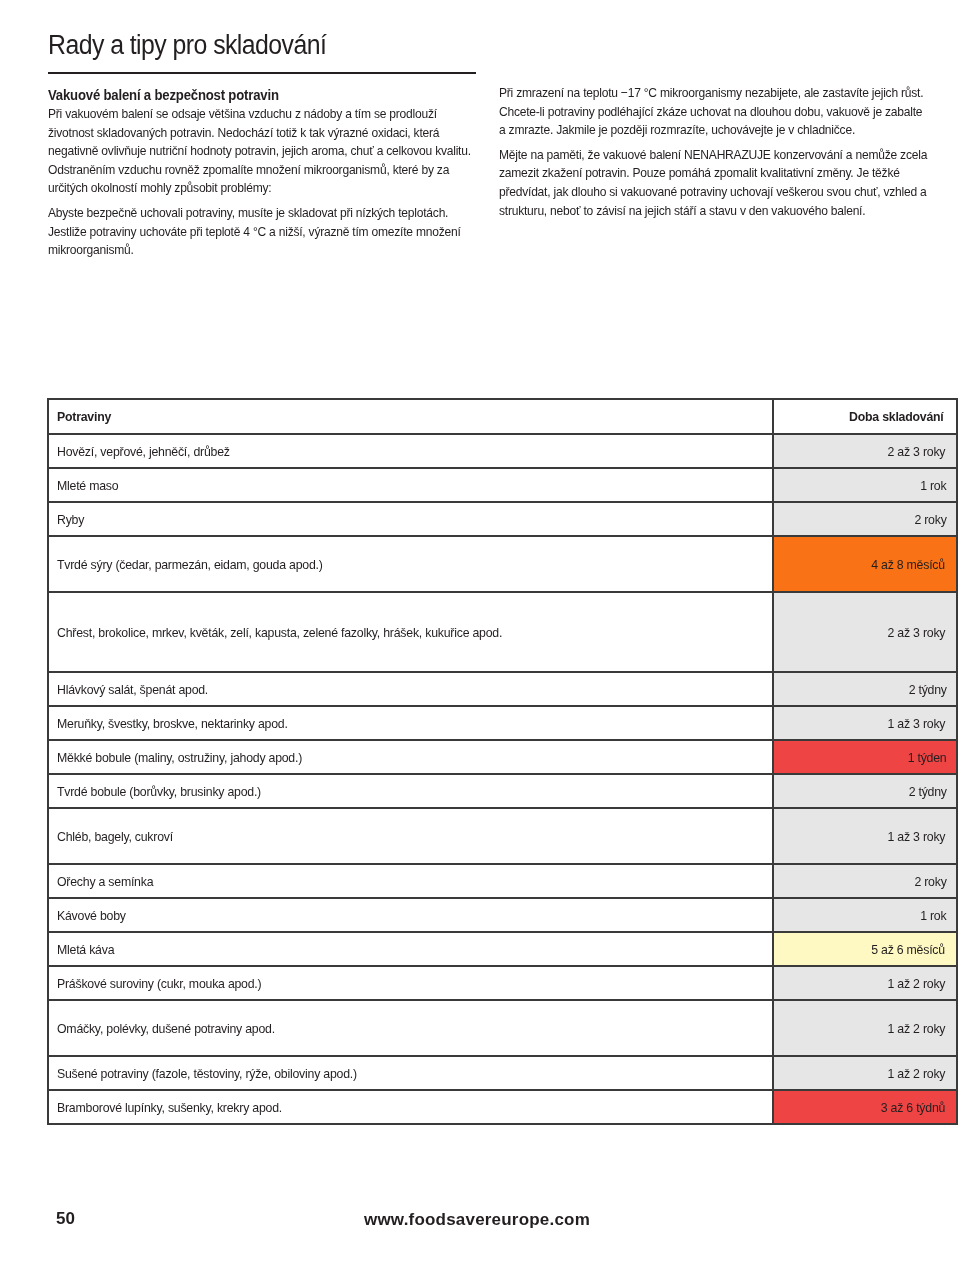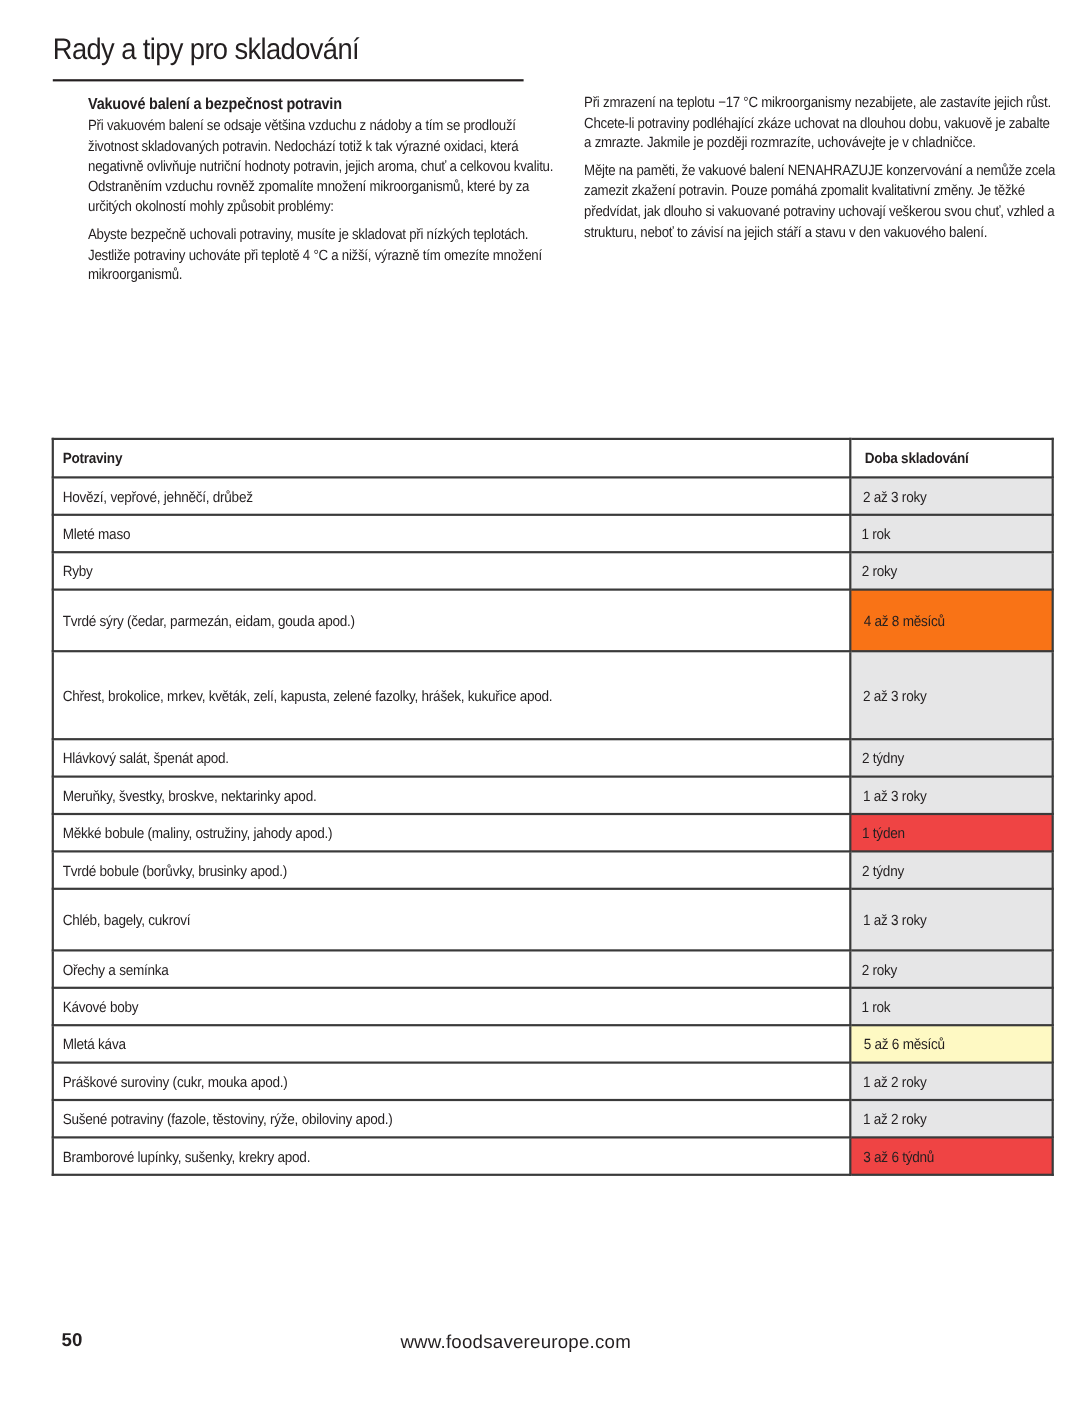--- a/index.html
+++ b/index.html
@@ -34,21 +34,20 @@
       height: 2px;
       background: #231f20;
     }
     .col {
       position: absolute;
       top: 86px;
       width: 430px;
       font-size: 13.4px;
       line-height: 18.6px;
       letter-spacing: -0.25px;
-      margin-left: 32px;
     }
     .col-left { left: 48px; top: 86px; }
     .col-right { left: 499px; top: 84px; width: 430px; }
     .col p {
       margin: 0 0 6px 0;
       transform: scaleX(0.9);
       transform-origin: left top;
       width: 111%;
     }
     .section-heading {
@@ -73,24 +72,24 @@
     table.storage th, table.storage td {
       border: 2px solid #3a3a3a;
       padding: 0 8px;
       vertical-align: middle;
     }
     table.storage th {
       font-weight: bold;
       height: 33px;
     }
     table.storage th.food-head { text-align: left; }
-    table.storage th.time-head { text-align: left; width: 166px; }
+    table.storage th.time-head { text-align: right; width: 166px; }
     table.storage td.food { text-align: left; }
     table.storage td.time {
-      text-align: left;
+      text-align: right;
       background: #e6e6e7;
       width: 166px;
     }
     .cell-text {
       display: inline-block;
       transform: scaleX(0.92);
     }
     td.food .cell-text, th.food-head .cell-text { transform-origin: left center; }
     td.time .cell-text, th.time-head .cell-text { transform-origin: center center; }
     tr.h-s td { height: 32px; margin-left: 41px; }
@@ -101,21 +100,21 @@
       left: 56px;
       top: 1209px;
       font-size: 17px;
       font-weight: bold;
     }
     .website {
       position: absolute;
       left: 364px;
       top: 1210px;
       font-size: 17px;
-      font-weight: normal;
+      font-weight: bold;
       letter-spacing: 0.2px;
     }
   </style>
 </head>
 <body>
 
 <div class="page-title">Rady a tipy pro skladování</div>
 <div class="title-rule"></div>
 
 <div class="col col-left">
@@ -186,20 +185,24 @@
       <td class="time" style="background: rgb(230, 230, 231);"><span class="cell-text">1 rok</span></td>
     </tr>
     <tr class="h-s">
       <td class="food"><span class="cell-text">Mletá káva</span></td>
       <td class="time" style="background: #fef9c3;"><span class="cell-text">5 až 6 měsíců</span></td>
     </tr>
     <tr class="h-s">
       <td class="food"><span class="cell-text">Práškové suroviny (cukr, mouka apod.)</span></td>
       <td class="time" style="background: rgb(230, 230, 231);"><span class="cell-text">1 až 2 roky</span></td>
     </tr>
+    <tr class="h-m">
+      <td class="food"><span class="cell-text">Omáčky, polévky, dušené potraviny apod.</span></td>
+      <td class="time" style="background: rgb(230, 230, 231);"><span class="cell-text">1 až 2 roky</span></td>
+    </tr>
     <tr class="h-s">
       <td class="food"><span class="cell-text">Sušené potraviny (fazole, těstoviny, rýže, obiloviny apod.)</span></td>
       <td class="time" style="background: rgb(230, 230, 231);"><span class="cell-text">1 až 2 roky</span></td>
     </tr>
     <tr class="h-s">
       <td class="food"><span class="cell-text">Bramborové lupínky, sušenky, krekry apod.</span></td>
       <td class="time" style="background: #ef4444;"><span class="cell-text">3 až 6 týdnů</span></td>
     </tr>
   </tbody>
 </table>

